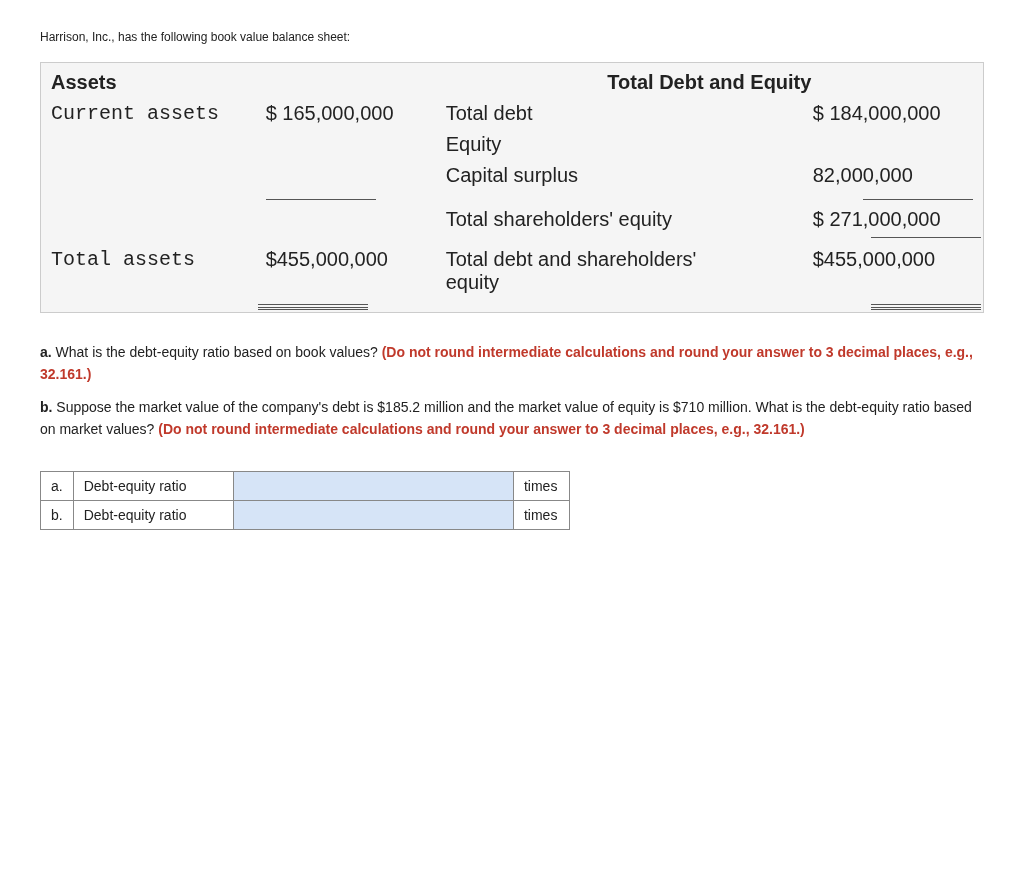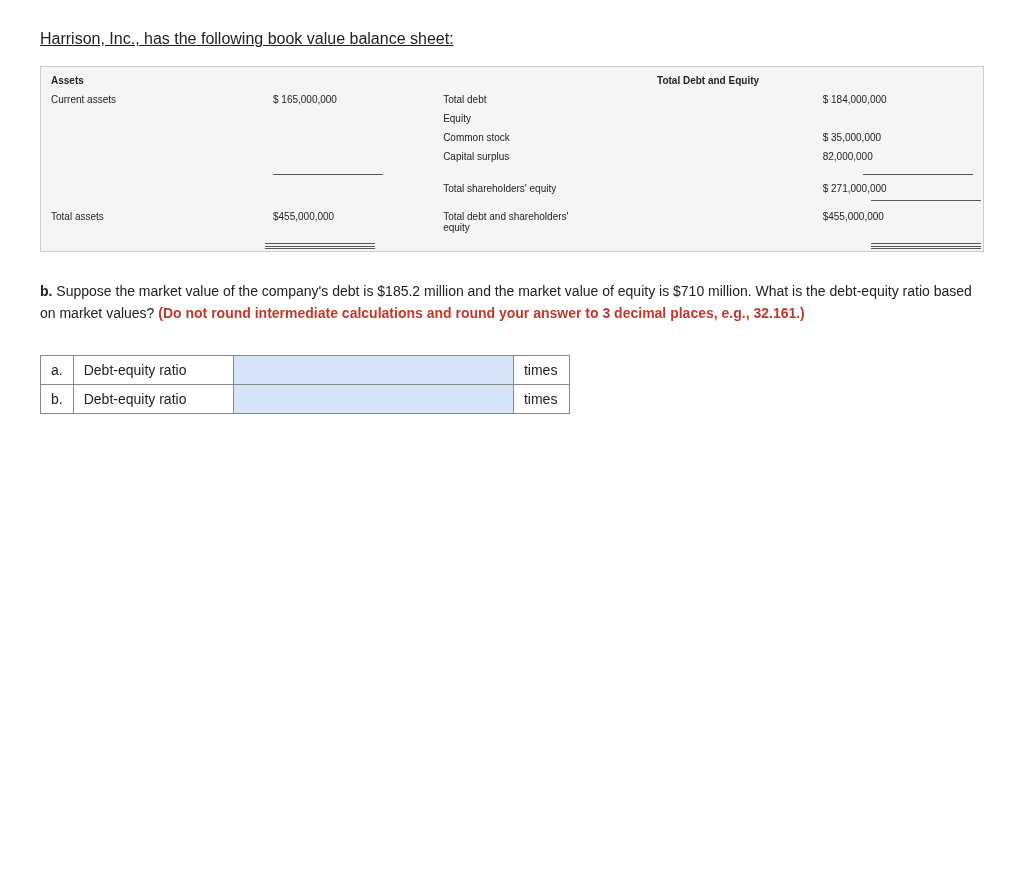--- a/index.html
+++ b/index.html
@@ -12,40 +12,39 @@
       font-family: Arial, sans-serif;
       font-size: 14px;
       background: #ffffff;
       color: #222;
       padding: 30px 40px;
       width: 1024px;
       min-height: 872px;
     }
 
     .intro-text {
-      font-size: 16px;
+      font-size: 12px;
       margin-bottom: 18px;
       color: #222;
-      text-decoration: underline;
     }
 
     
     .balance-sheet {
       width: 100%;
       border-collapse: collapse;
       margin-bottom: 28px;
       border: 1px solid #ccc;
       background: #f5f5f5;
     }
 
     .balance-sheet th,
     .balance-sheet td {
       padding: 4px 10px;
       vertical-align: top;
-      font-size: 10px;
+      font-size: 20px;
       margin-left: 40px;
     }
 
     .balance-sheet thead tr th {
       font-weight: bold;
       text-align: center;
       padding-top: 8px;
       padding-bottom: 4px;
       background: #f5f5f5;
     }
@@ -55,20 +54,21 @@
       width: 170px;
     }
 
     .debt-equity-header {
       text-align: center !important;
     }
 
     .balance-sheet .col-asset-label {
       width: 145px;
       vertical-align: top;
+      font-family: Liberation Mono, monospace;
     }
 
     .balance-sheet .col-asset-value {
       width: 130px;
       vertical-align: top;
     }
 
     .balance-sheet .col-de-label {
       width: 290px;
       vertical-align: top;
@@ -168,26 +168,20 @@
       <td class="col-de-value">$ 184,000,000</td>
     </tr>
 
     <tr>
       <td class="col-asset-label"></td>
       <td class="col-asset-value"></td>
       <td class="col-de-label">Equity</td>
       <td class="col-de-value"></td>
     </tr>
 
-    <tr>
-      <td class="col-asset-label"></td>
-      <td class="col-asset-value"></td>
-      <td class="col-de-label indent-1">Common stock</td>
-      <td class="col-de-value">$ 35,000,000</td>
-    </tr>
 
     <tr>
       <td class="col-asset-label"></td>
       <td class="col-asset-value"></td>
       <td class="col-de-label indent-1">Capital surplus</td>
       <td class="col-de-value">82,000,000</td>
     </tr>
 
 
     <tr>
@@ -233,20 +227,23 @@
       <td style="padding:2px;"></td>
       <td style="padding:2px;">
         <div style="border-top:1px solid #555; width:110px; margin-left:auto;"></div>
         <div style="border-top:3px double #555; width:110px; margin-left:auto; margin-top:2px;"></div>
       </td>
     </tr>
   </tbody>
 </table>
 
 <div class="questions">
+  <div class="question-a">
+    <span style="font-weight:bold;">a. </span><span>What is the debt-equity ratio based on book values? </span><span class="bold-orange">(Do not round intermediate calculations and round your answer to 3 decimal places, e.g., 32.161.)</span>
+  </div>
   <div class="question-b">
     <span style="font-weight:bold;">b. </span><span>Suppose the market value of the company's debt is $185.2 million and the market value of equity is $710 million. What is the debt-equity ratio based on market values? </span><span class="bold-orange">(Do not round intermediate calculations and round your answer to 3 decimal places, e.g., 32.161.)</span>
   </div>
 </div>
 
 <table class="answer-table">
   <tbody>
     <tr>
       <td class="answer-label-col" style="width:30px; border-right:1px solid #888;">
         <span>a.</span>

